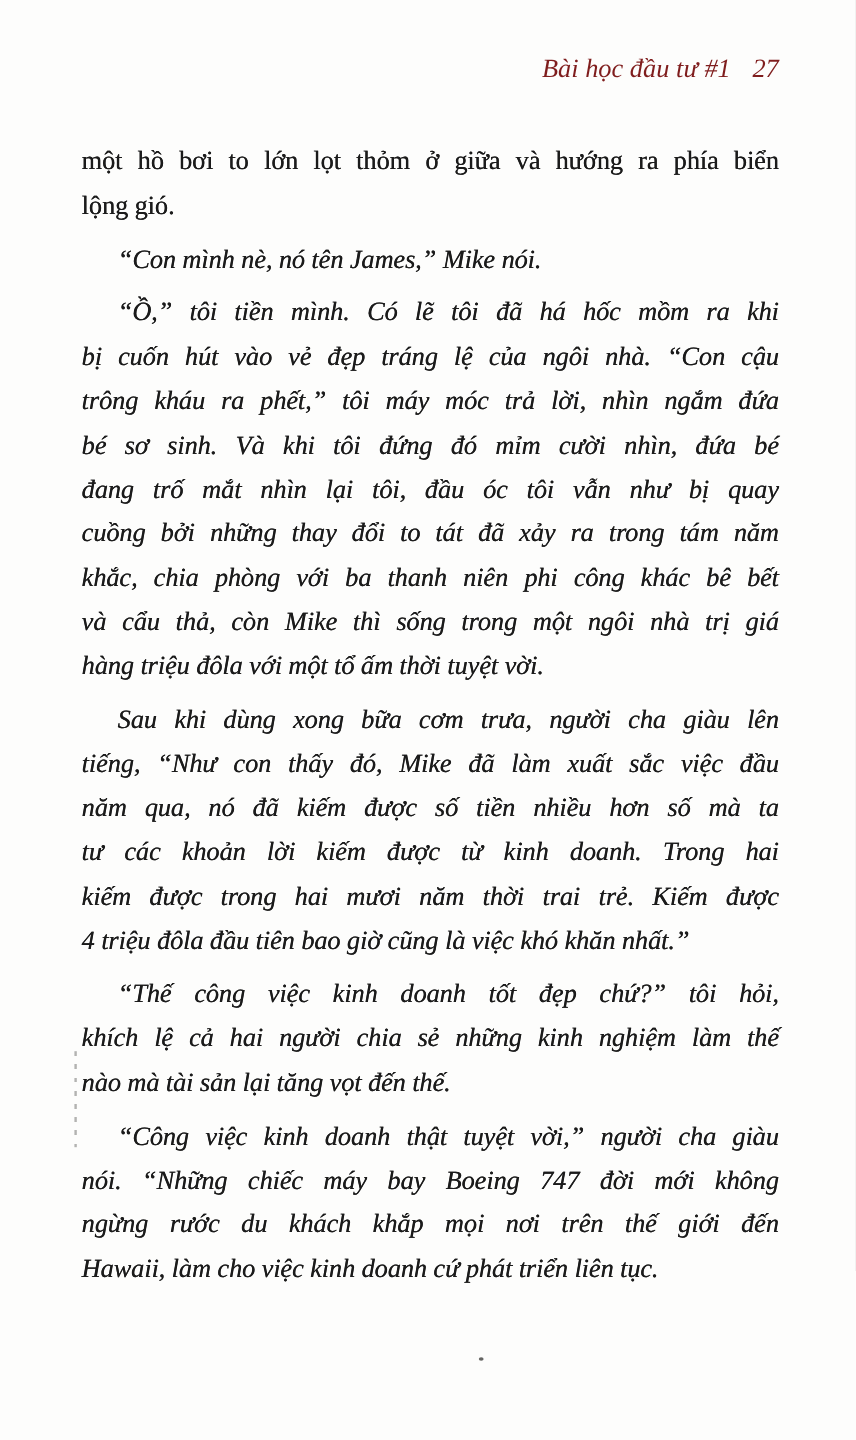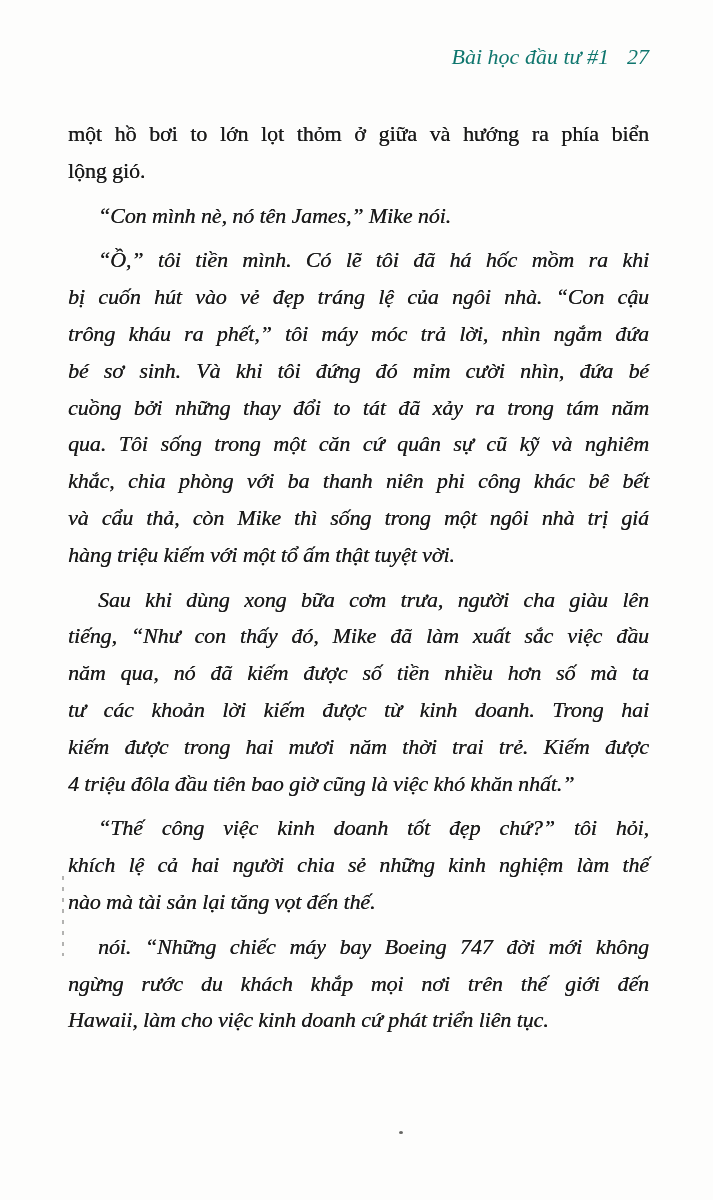--- a/index.html
+++ b/index.html
@@ -17,21 +17,21 @@
     color: #1b1b1b;
   }
   .running-header {
     position: absolute;
     top: 44px;
     right: 64px;
     font-style: italic;
     font-size: 22px;
     line-height: 26px;
     white-space: nowrap;
-    color: #0f766e;
+    color: #7f1d1d;
   }
   .header-page-number {
     margin-left: 18px;
   }
   .body-text {
     position: absolute;
     top: 116px;
     left: 68px;
     width: 581px;
     font-size: 22px;
@@ -91,40 +91,41 @@
         <div class="line last-line">lộng gió.</div>
       </div>
       <div class="para indent">
         <div class="line last-line">“Con mình nè, nó tên James,” Mike nói.</div>
       </div>
       <div class="para indent">
         <div class="line">“Ồ,” tôi tiền mình. Có lẽ tôi đã há hốc mồm ra khi</div>
         <div class="line">bị cuốn hút vào vẻ đẹp tráng lệ của ngôi nhà. “Con cậu</div>
         <div class="line">trông kháu ra phết,” tôi máy móc trả lời, nhìn ngắm đứa</div>
         <div class="line">bé sơ sinh. Và khi tôi đứng đó mỉm cười nhìn, đứa bé</div>
+        <div class="line">đang trố mắt nhìn lại tôi, đầu óc tôi vẫn như bị quay</div>
         <div class="line">cuồng bởi những thay đổi to tát đã xảy ra trong tám năm</div>
-        <div class="line">qua. Tôi sống trong một căn cứ quân sự cũ kỹ và nghiêm</div>
         <div class="line">khắc, chia phòng với ba thanh niên phi công khác bê bết</div>
         <div class="line">và cẩu thả, còn Mike thì sống trong một ngôi nhà trị giá</div>
-        <div class="line last-line">hàng triệu kiếm với một tổ ấm thật tuyệt vời.</div>
+        <div class="line last-line">hàng triệu đôla với một tổ ấm thời tuyệt vời.</div>
       </div>
       <div class="para indent">
         <div class="line">Sau khi dùng xong bữa cơm trưa, người cha giàu lên</div>
         <div class="line">tiếng, “Như con thấy đó, Mike đã làm xuất sắc việc đầu</div>
         <div class="line">năm qua, nó đã kiếm được số tiền nhiều hơn số mà ta</div>
         <div class="line">tư các khoản lời kiếm được từ kinh doanh. Trong hai</div>
         <div class="line">kiếm được trong hai mươi năm thời trai trẻ. Kiếm được</div>
         <div class="line last-line">4 triệu đôla đầu tiên bao giờ cũng là việc khó khăn nhất.”</div>
       </div>
       <div class="para indent">
         <div class="line">“Thế công việc kinh doanh tốt đẹp chứ?” tôi hỏi,</div>
         <div class="line">khích lệ cả hai người chia sẻ những kinh nghiệm làm thế</div>
         <div class="line last-line">nào mà tài sản lại tăng vọt đến thế.</div>
       </div>
       <div class="para indent">
+        <div class="line">“Công việc kinh doanh thật tuyệt vời,” người cha giàu</div>
         <div class="line">nói. “Những chiếc máy bay Boeing 747 đời mới không</div>
         <div class="line">ngừng rước du khách khắp mọi nơi trên thế giới đến</div>
         <div class="line last-line">Hawaii, làm cho việc kinh doanh cứ phát triển liên tục.</div>
       </div>
     </div>
 
   <div class="margin-artifact"></div>
   <div class="speck"></div>
 
 </div>

